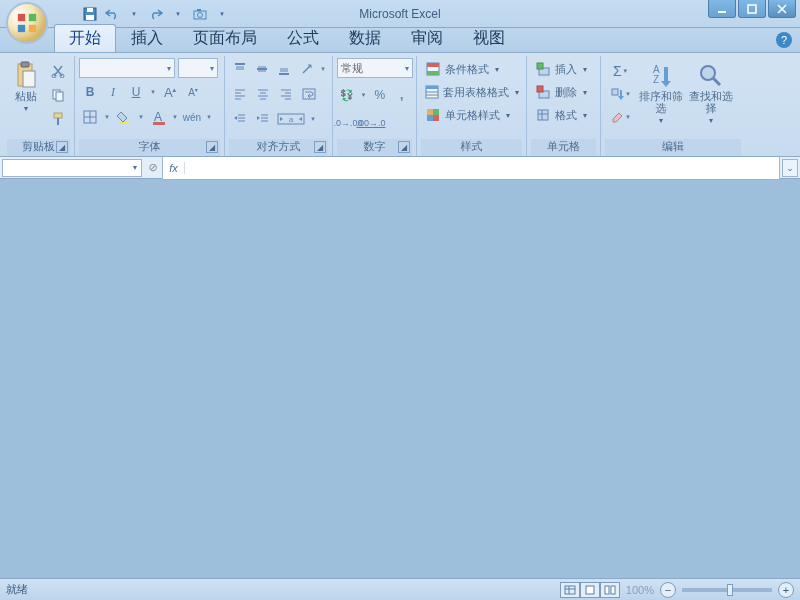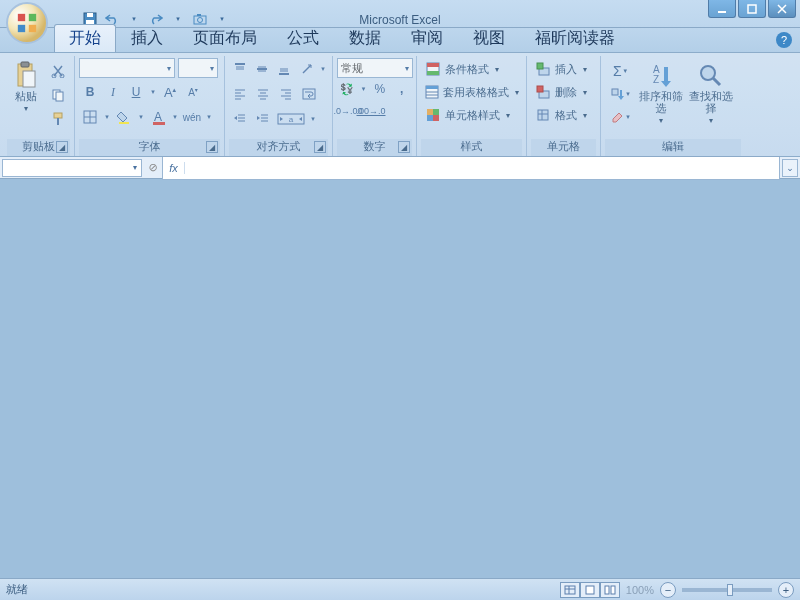--- a/index.html
+++ b/index.html
@@ -1,18 +1,18 @@
 <!DOCTYPE html>
 <html><head>
 <meta charset="utf-8">
 <style>
 * { box-sizing: border-box; margin: 0; padding: 0; font-family: "Microsoft YaHei", "Segoe UI", Tahoma, sans-serif; }
 body { width: 800px; height: 600px; overflow: hidden; background: #9ebfdc; }
 
-.titlebar { height: 28px; background: linear-gradient(#c5dcf1,#bdd6ed); display: flex; align-items: flex-end; position: relative; border-bottom: 1px solid #8aa9c7; padding-left: 28px; }
+.titlebar { height: 28px; background: linear-gradient(#c5dcf1,#bdd6ed); display: flex; align-items: center; position: relative; border-bottom: 1px solid #8aa9c7; padding-left: 28px; }
 .office-btn { position: absolute; left: 6px; top: 2px; width: 42px; height: 42px; border-radius: 50%; background: radial-gradient(circle at 30% 30%, #fff, #f3e6b8 40%, #d6b76a 70%); border: 2px solid #a8c2de; z-index: 10; display:flex; align-items:center; justify-content:center; }
 .office-btn svg { width: 22px; height: 22px; }
 .qat { margin-left: 54px; display: flex; gap: 6px; align-items: center; }
 .qat .q { width: 16px; height: 16px; display: flex; align-items: center; justify-content: center; color: #3b6a9b; font-size: 11px; }
 .title-txt { position: absolute; left: 50%; transform: translateX(-50%); font-size: 12px; color: #3b5d80; }
 .winbtns { position: absolute; right: 4px; top: 0; display: flex; }
 .winbtns div { width: 28px; height: 18px; background: linear-gradient(#7fb7e6,#6aa3d3); margin-left: 2px; border: 1px solid #507ca8; border-top: none; display: flex; align-items: center; justify-content: center; color: #fff; font-size: 10px; border-radius: 0 0 3px 3px;}
 .winbtns div:last-child { background: linear-gradient(#7fb7e6,#5b8fbd); }
 
 .tabstrip { height: 24px; background: linear-gradient(#bdd6ed,#b3cfe8); display: flex; align-items: flex-end; padding-left: 54px; position: relative; }
@@ -125,21 +125,20 @@
 </div>
 
 <div class="tabstrip">
   <div class="tab active">开始</div>
   <div class="tab">插入</div>
   <div class="tab">页面布局</div>
   <div class="tab">公式</div>
   <div class="tab">数据</div>
   <div class="tab">审阅</div>
   <div class="tab">视图</div>
-  <div class="tab">福昕阅读器</div>
   <div class="help-btn">
       <span>?</span>
     </div>
 </div>
 
 <div class="ribbon disabled-look">
 
   <div class="group" style="width:72px;">
     <div class="group-body">
       <div class="bigbtn">
@@ -319,21 +318,21 @@
               <text x="14" y="10" font-size="8" text-anchor="middle" fill="#5b7fad">a</text>
             </svg>
           </div>
         <div class="smbtn" style="width:10px;font-size:7px;">▾</div>
       </div>
     </div>
     <div class="group-label"><span>对齐方式</span><div class="launcher">◢</div></div>
   </div>
 
   <div class="group" style="width:84px;">
-    <div class="group-body" style="flex-direction:column;gap:0;">
+    <div class="group-body" style="flex-direction:column;gap:6px;">
       <div class="combo" style="width:76px;">
           <span>常规</span>
           <span class="arr">▾</span>
         </div>
       <div class="row">
         <div class="smbtn">
             <span style="font-size:11px;">💱</span>
           </div>
         <div class="smbtn" style="width:10px;font-size:7px;">▾</div>
         <div class="smbtn">

